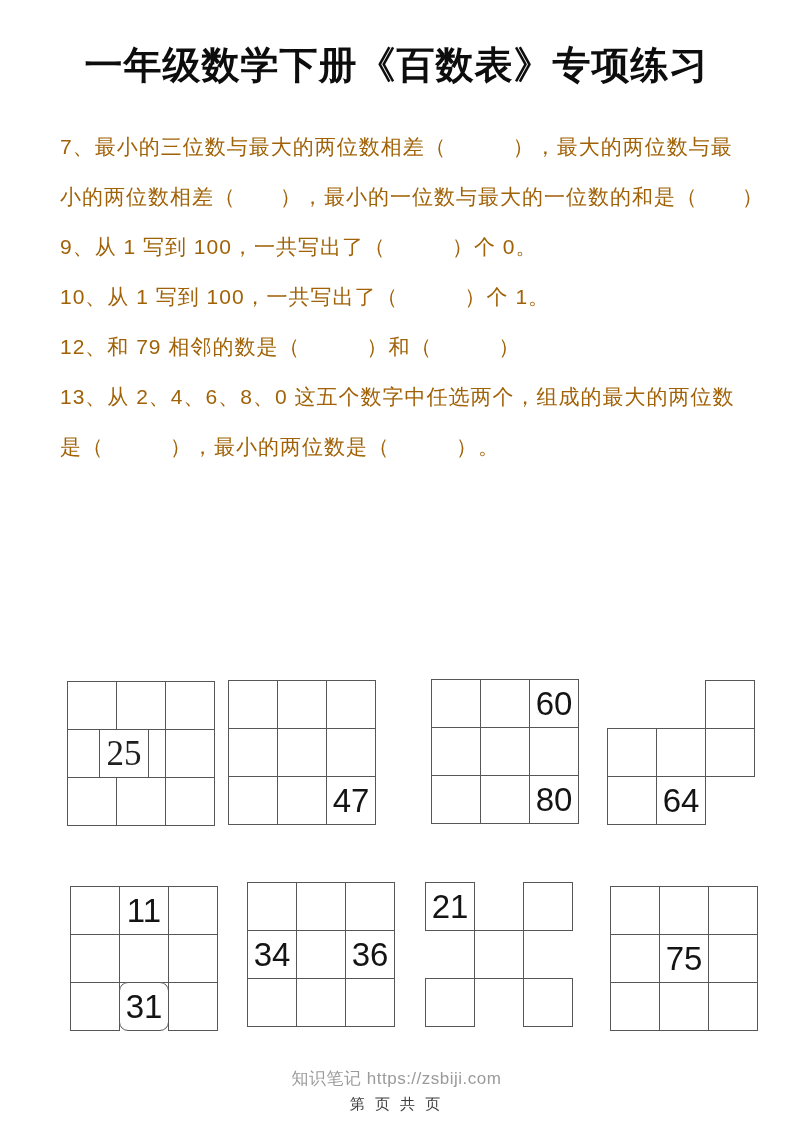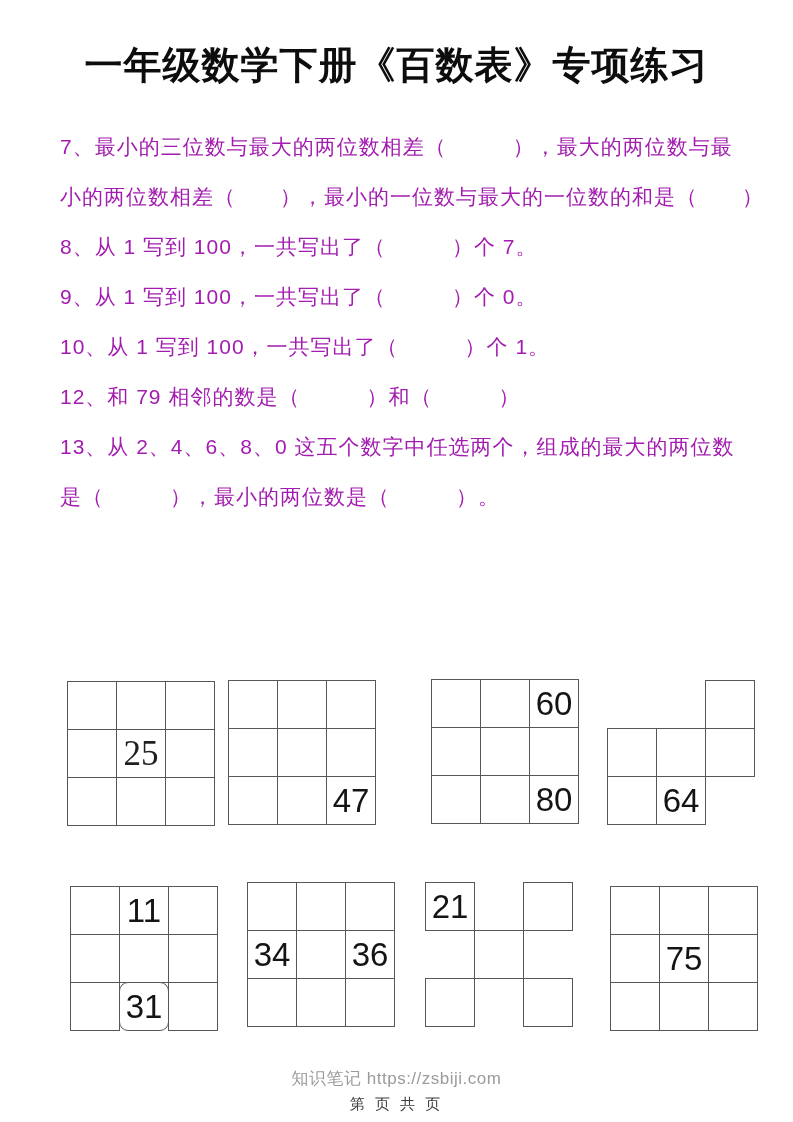--- a/index.html
+++ b/index.html
@@ -33,21 +33,21 @@
     top: 122px;
     left: 60px;
     width: 685px;
   }
   .qline {
     margin: 0;
     height: 50px;
     line-height: 50px;
     font-size: 21px;
     letter-spacing: 1px;
-    color: #a21caf;
+    color: #a16207;
     white-space: nowrap;
   }
   .grid-slot {
     position: absolute;
     width: 148px;
     height: 145px;
   }
   .g0 { left: 67px;  top: 681px; }
   .g1 { left: 228px; top: 680px; text-align: right; }
   .g2 { left: 431px; top: 679px; }
@@ -98,35 +98,34 @@
 </head>
 <body>
 
 <div class="page">
 
   <h1 class="title">一年级数学下册《百数表》专项练习</h1>
 
   <div class="questions">
     <p class="qline">7、最小的三位数与最大的两位数相差（　　　），最大的两位数与最</p>
     <p class="qline">小的两位数相差（　　），最小的一位数与最大的一位数的和是（　　）</p>
-    <p class="qline">8、从 1 写到 100，一共写出了（　　　）个 7。</p>
     <p class="qline">9、从 1 写到 100，一共写出了（　　　）个 0。</p>
     <p class="qline">10、从 1 写到 100，一共写出了（　　　）个 1。</p>
     <p class="qline">12、和 79 相邻的数是（　　　）和（　　　）</p>
     <p class="qline">13、从 2、4、6、8、0 这五个数字中任选两个，组成的最大的两位数</p>
     <p class="qline">是（　　　），最小的两位数是（　　　）。</p>
   </div>
 
   <div>
     <div class="grid-slot g0">
         <div class="cell serif" style="left: 0px; top: 0px;"></div>
         <div class="cell serif" style="left: 49px; top: 0px;"></div>
         <div class="cell serif" style="left: 98px; top: 0px;"></div>
         <div class="cell serif" style="left: 0px; top: 48px;"></div>
-        <div class="cell serif" style="left: 49px; top: 48px;">25</div>
+        <div class="cell serif" style="left: 32px; top: 48px;">25</div>
         <div class="cell serif" style="left: 98px; top: 48px;"></div>
         <div class="cell serif" style="left: 0px; top: 96px;"></div>
         <div class="cell serif" style="left: 49px; top: 96px;"></div>
         <div class="cell serif" style="left: 98px; top: 96px;"></div>
       </div>
     <div class="grid-slot g1">
         <div class="cell" style="left: 0px; top: 0px;"></div>
         <div class="cell" style="left: 49px; top: 0px;"></div>
         <div class="cell" style="left: 98px; top: 0px;"></div>
         <div class="cell" style="left: 0px; top: 48px;"></div>

